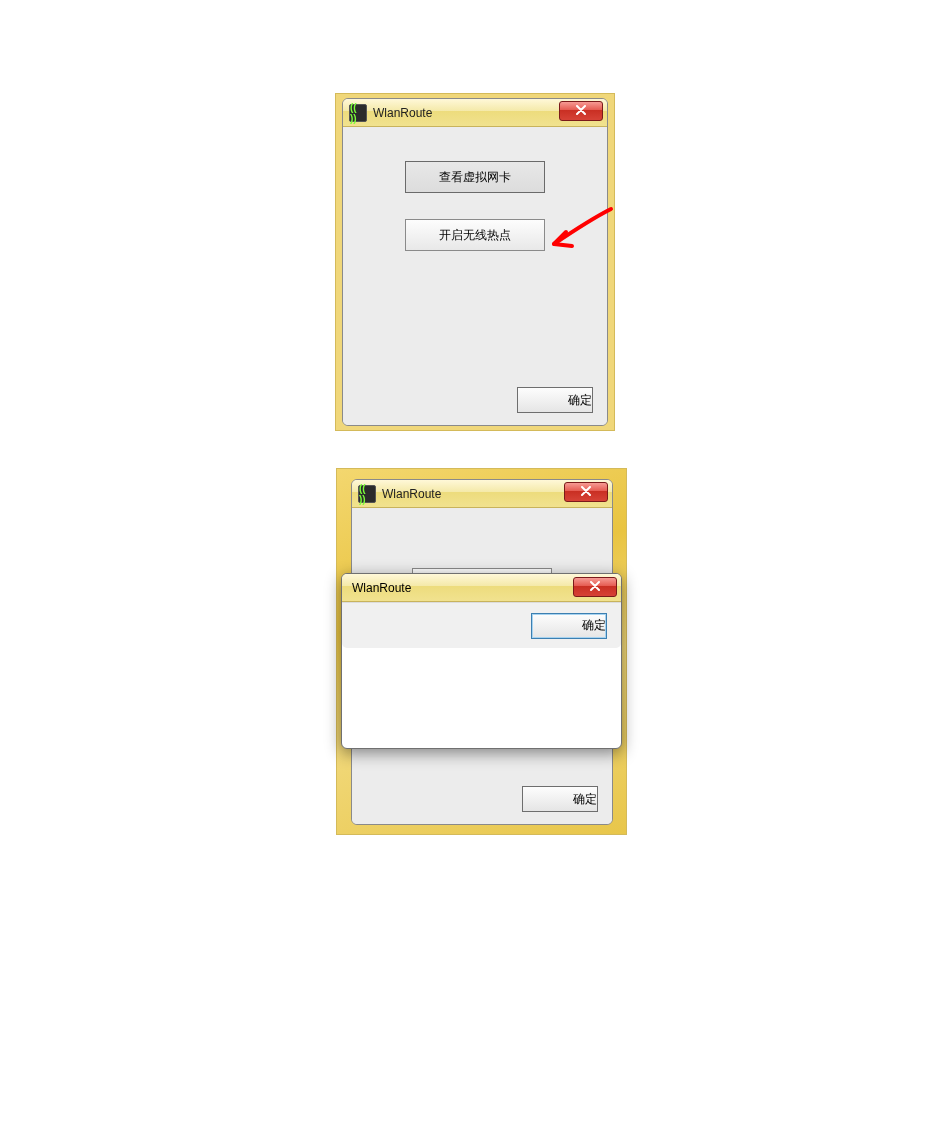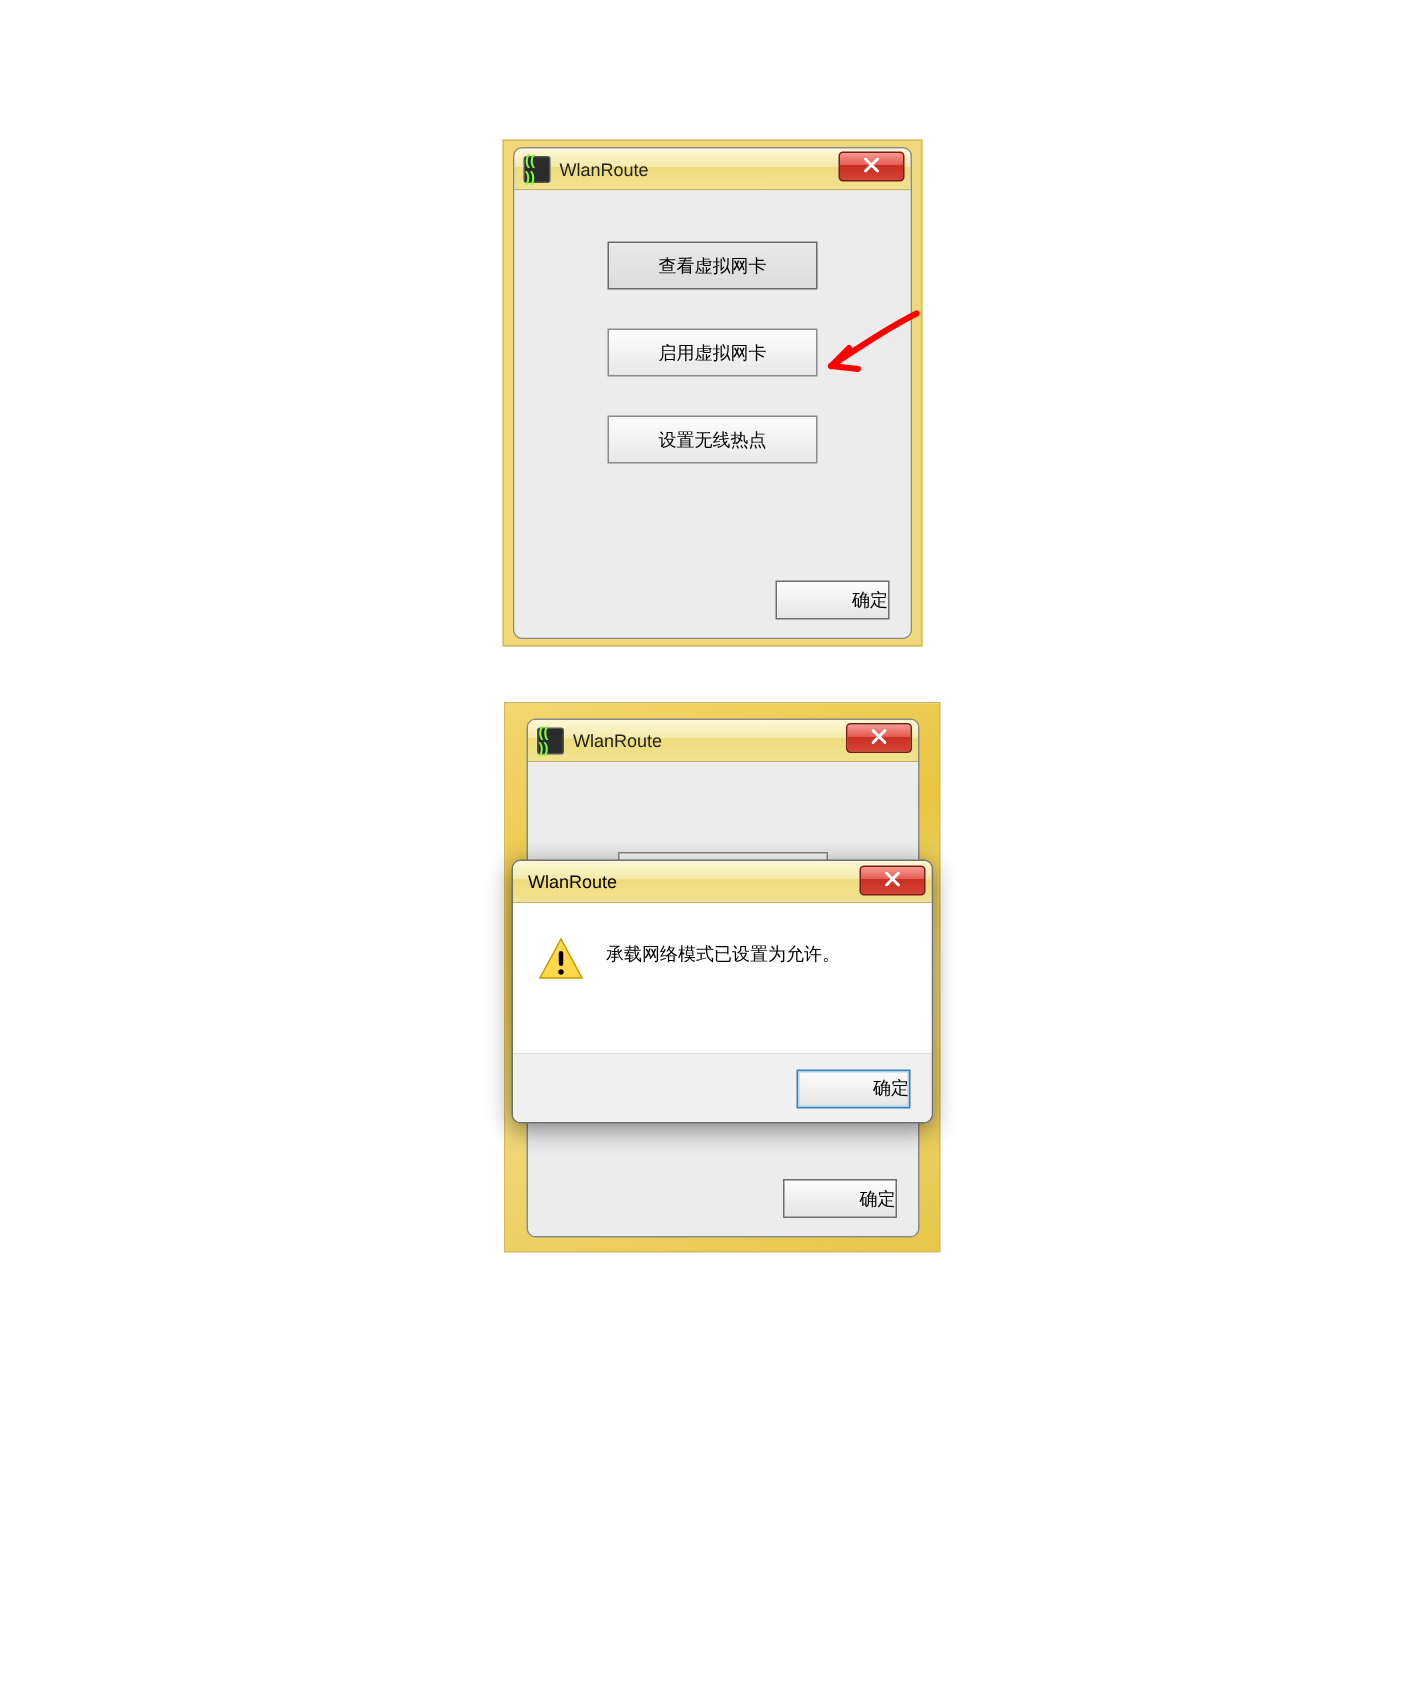--- a/index.html
+++ b/index.html
@@ -254,24 +254,21 @@
               </svg>
           </span>
         </div>
       </div>
       <div class="client">
         <div class="btn-stack">
           <div class="big-btn pressed">
             <span>查看虚拟网卡</span>
           </div>
           <div class="big-btn">
-            <span>启用虚拟网卡</span>
-          </div>
-          <div class="big-btn">
-            <span>设置无线热点</span>
+            <span>开启无线热点</span>
           </div>
         </div>
         <div class="ok-row">
           <div class="ok-btn">
             <span>确定</span>
           </div>
         </div>
       </div>
     </div>
 
@@ -311,30 +308,20 @@
       <div class="mb-titlebar">
         <span>WlanRoute</span>
         <div class="close-btn" style="right:4px; top:3px;">
           <span>
             <svg viewBox="0 0 10 10">
                 <path d="M1 1 L9 9 M9 1 L1 9" stroke="#fff" stroke-width="2" stroke-linecap="round"></path>
               </svg>
           </span>
         </div>
       </div>
-      <div class="mb-body">
-        <span class="warn-icon">
-          <svg viewBox="0 0 32 32">
-            <polygon points="16,2 30,28 2,28" fill="#ffd94a" stroke="#c79a00" stroke-width="1"></polygon>
-            <rect x="14.5" y="10" width="3" height="10" rx="1.5" fill="#000"></rect>
-            <circle cx="16" cy="24" r="1.8" fill="#000"></circle>
-          </svg>
-        </span>
-        <div class="mb-text">承载网络模式已设置为允许。</div>
-      </div>
       <div class="mb-footer">
         <div class="ok-btn default">
           <span>确定</span>
         </div>
       </div>
     </div>
 
   </div>
 
 </div>

